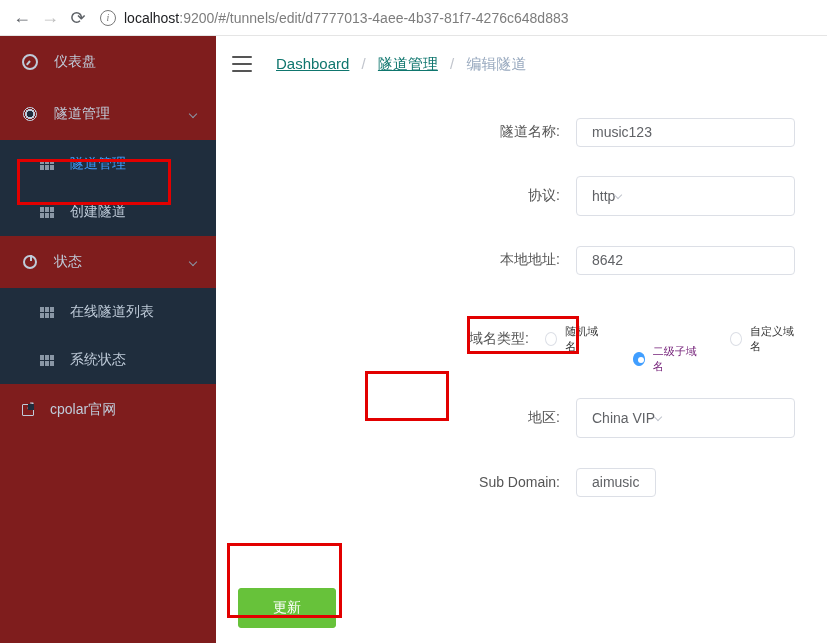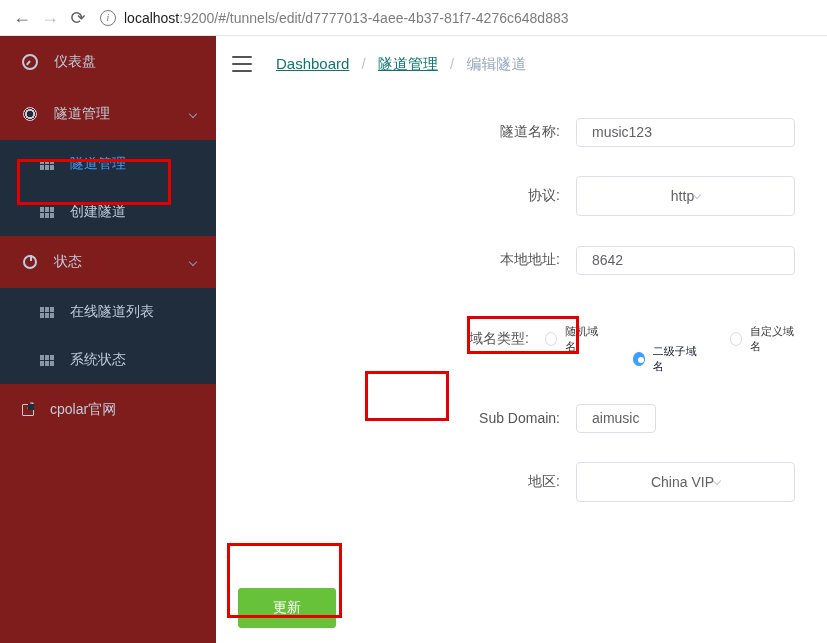--- a/index.html
+++ b/index.html
@@ -44,26 +44,26 @@
 .burger span { height:2px; background:#555; border-radius:1px; }
 .breadcrumb { color:#97a8be; font-size:15px; }
 .breadcrumb .link { color:#0f766e; cursor:pointer;text-decoration:underline; }
 .breadcrumb .active { color:#97a8be; }
 .breadcrumb .sep { margin:0 8px; color:#c0c4cc; }
 
 .form { padding-top:20px; }
 .row { display:flex; align-items:center; min-height:40px; margin-bottom:24px; }
 .row .lbl { width:360px; text-align:right; padding-right:16px; color:#555; font-size:14px; }
 .input { width:219px; height:29px; border:1px solid #dcdfe6; border-radius:4px; padding:0 15px; color:#606266; font-size:14px; font-family:inherit; outline:none; }
-.select { width:219px; height:40px; border:1px solid #dcdfe6; border-radius:4px; padding:0 15px; color:#606266; display:flex; align-items:center; justify-content:center; cursor:pointer; }
+.select { width:219px; height:40px; border:1px solid #dcdfe6; border-radius:4px; padding:0 15px; color:#606266; display:flex; align-items:center; justify-content:flex-start; cursor:pointer; }
 .select .chev { width:6px; height:6px; border-right:1px solid #c0c4cc; border-bottom:1px solid #c0c4cc; transform:rotate(45deg); margin-bottom:3px; }
 .radios { display:flex; align-items:center; }
 .radio { display:flex; align-items:center; margin-right:30px; cursor:pointer; font-size:11px; }
 .radio .rdot { width:14px; height:14px; border:1px solid #dcdfe6; border-radius:50%; margin-right:8px; position:relative; }
-.radio.checked { color:#0f172a;margin-top:40px; }
+.radio.checked { color:#701a75;margin-top:40px; }
 .radio.checked .rdot { border-color:#409eff; background:#409eff; }
 .radio.checked .rdot:after { content:""; position:absolute; left:4px; top:4px; width:6px; height:6px; background:#fff; border-radius:50%; }
 .submit-area { padding:62px 0 0 22px; }
 .btn-upd { min-width:98px; height:40px; background:#67c23a; border:1px solid #67c23a; color:#fff; font-size:14px; border-radius:3px; cursor:pointer; padding:0 20px; font-family:inherit;text-align:center; }
 
 
 .hl { position:absolute; border:3px solid #e20000; pointer-events:none; }
 </style>
 </head>
 <body>
@@ -201,32 +201,32 @@
               <span>二级子域名</span>
             </div>
             <div class="radio">
               <span class="rdot"></span>
               <span>自定义域名</span>
             </div>
           </div>
         </div>
 
         <div class="row">
-          <div class="lbl">Sub Domain:</div>
-          <input class="input" style="width: 80px;" value="aimusic">
-        </div>
-
-        <div class="row">
           <div class="lbl">地区:</div>
           <div class="select">
             <span>China VIP</span>
             <span class="chev"></span>
           </div>
         </div>
 
+        <div class="row">
+          <div class="lbl">Sub Domain:</div>
+          <input class="input" style="width: 80px;" value="aimusic">
+        </div>
+
         <div class="submit-area">
           <button class="btn-upd">更新</button>
         </div>
 
       </div>
     </div>
 
   </div>
 
   <div class="hl" style="left:17px; top:159px; width:154px; height:46px;"></div>

